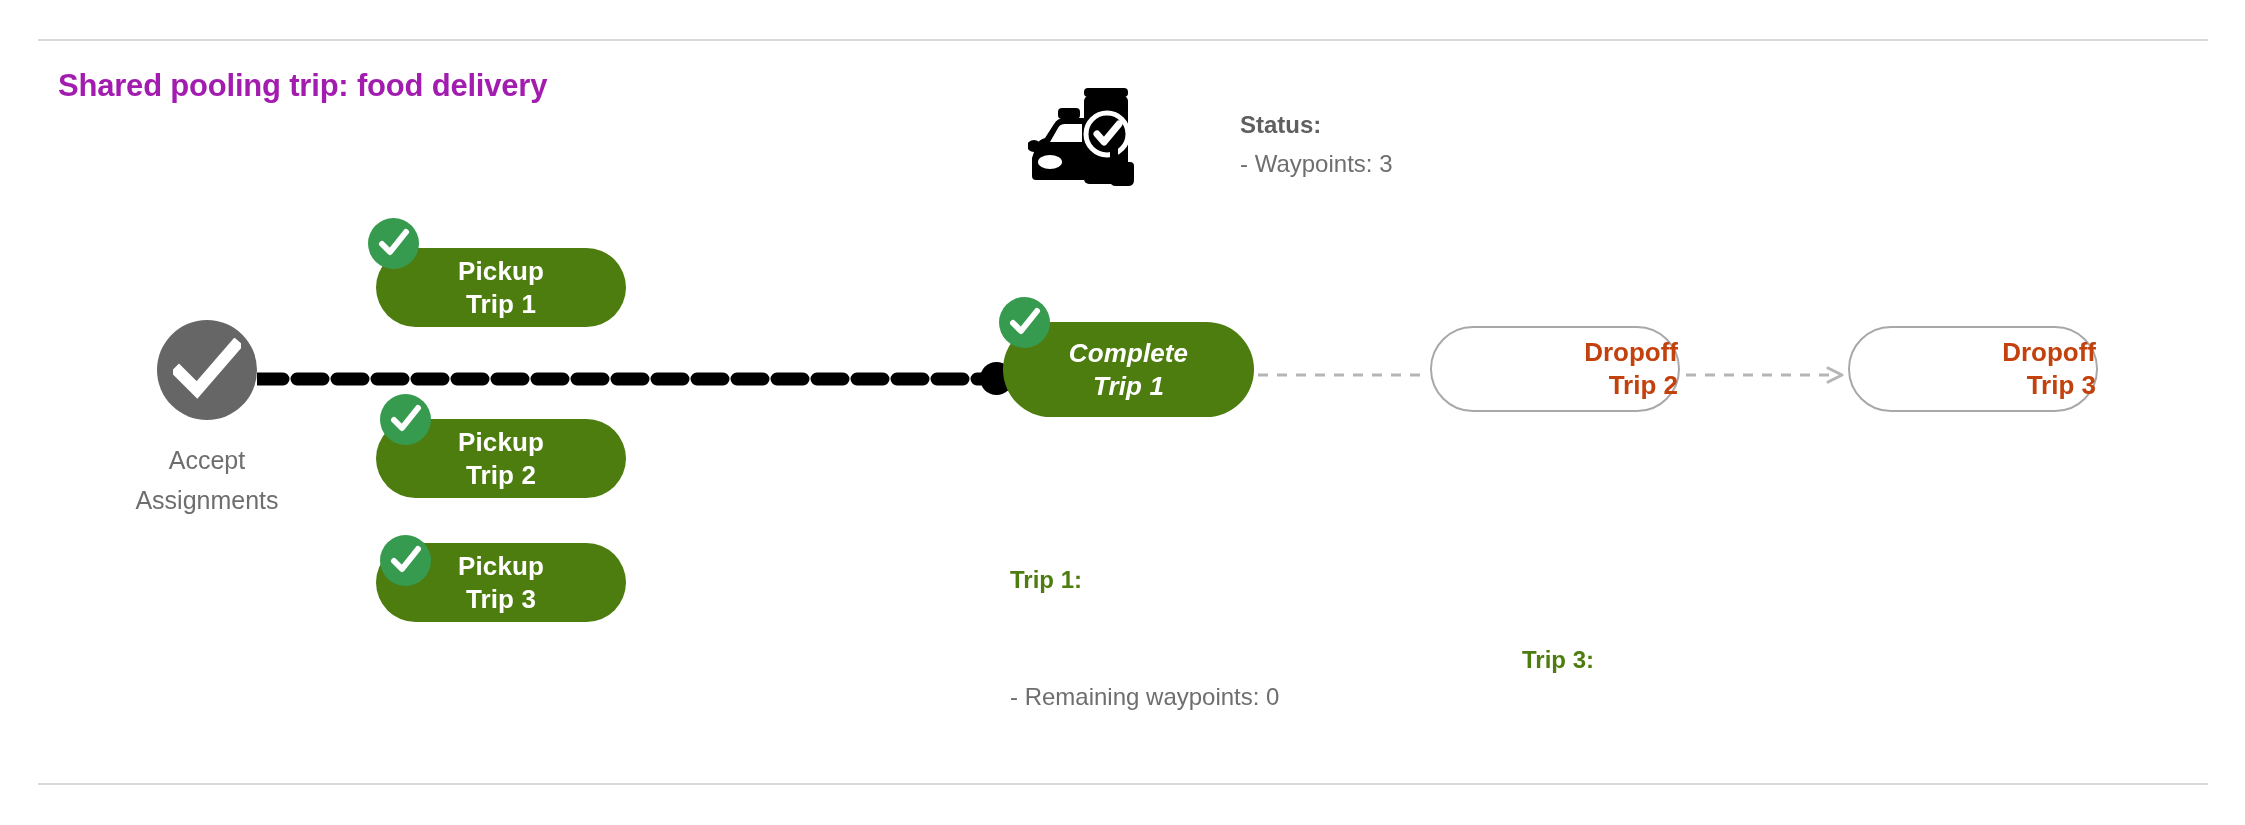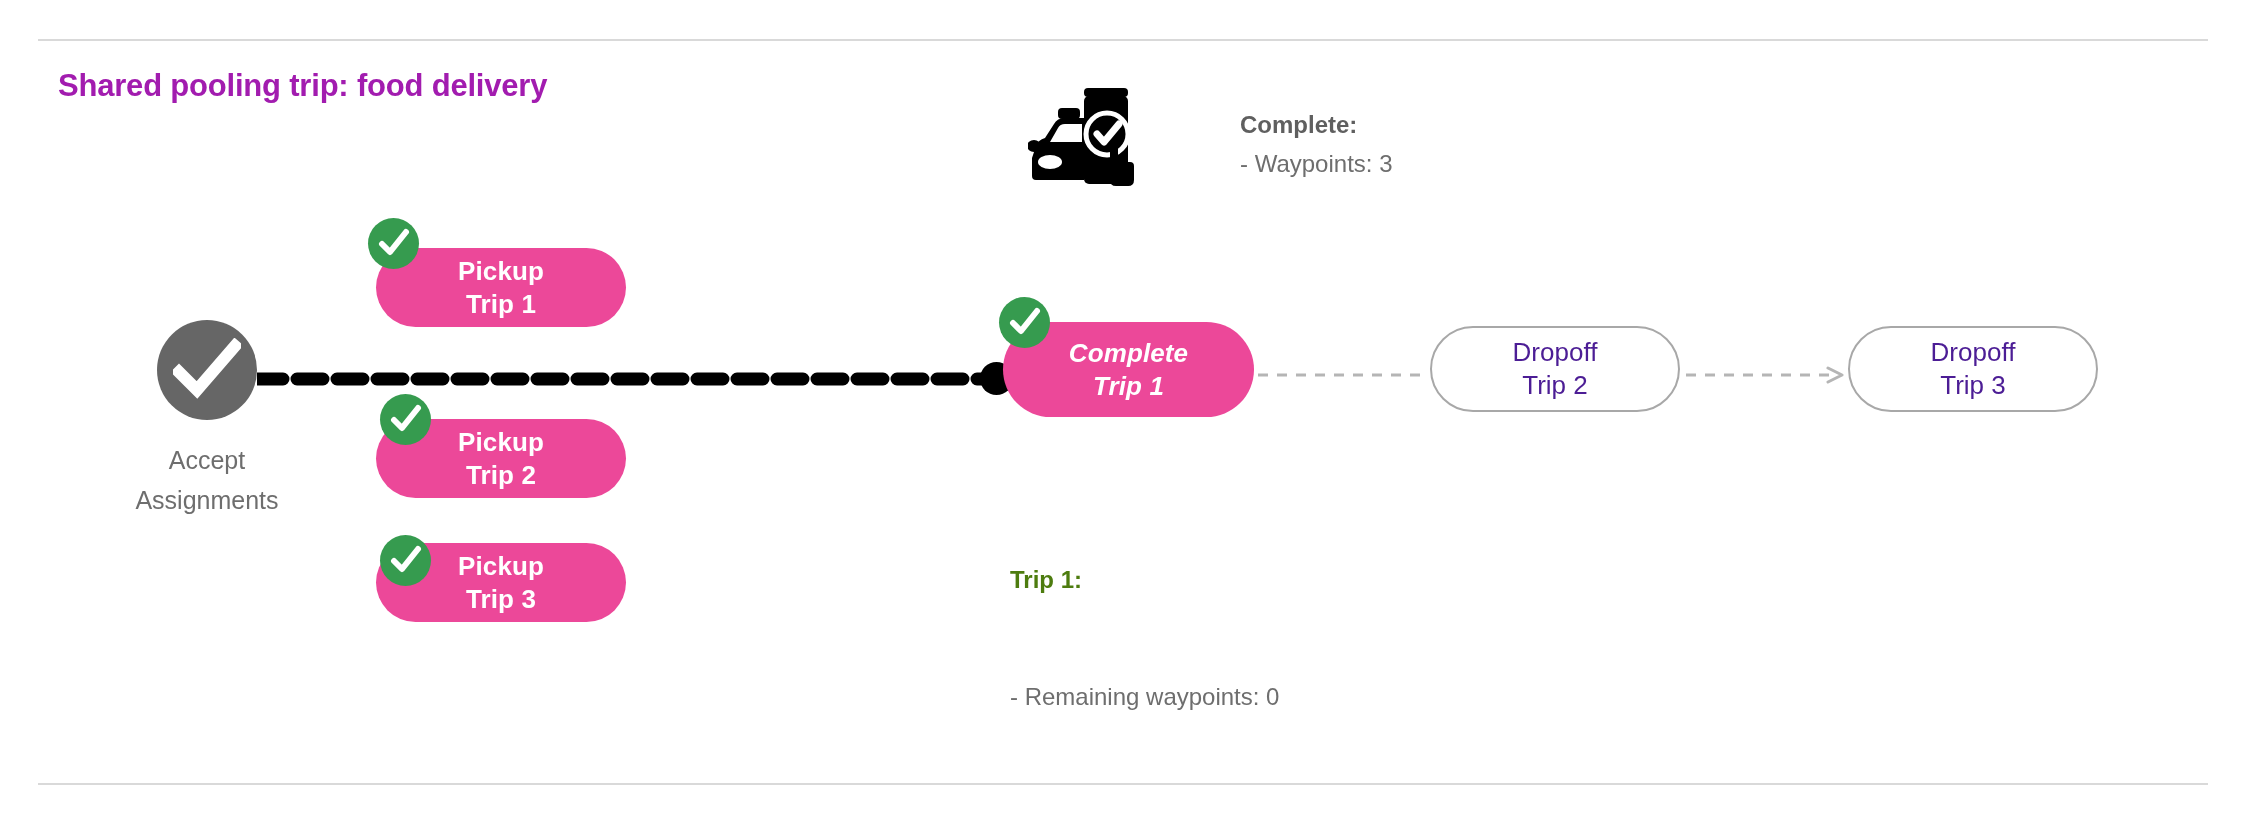--- a/index.html
+++ b/index.html
@@ -119,30 +119,31 @@
     flex-direction: column;
     align-items: center;
     justify-content: center;
     box-sizing: border-box;
     font-size: 26px;
     line-height: 33px;
     text-align: center;
     white-space: nowrap;
   }
   .pill.orange {
-    background: #ec4899;
+    background: #4d7c0f;
     color: #ffffff;
     font-weight: bold;
     letter-spacing: 0.1px;
   }
   .pill.outline {
     background: #ffffff;
     border: 2px solid #a8a8a8;
-    color: #4c1d95;
-    font-weight: normal;
+    color: #c2410c;
+    font-weight: bold;
+    align-items: flex-end;
   }
   .pill .l1, .pill .l2 { display: block; }
 
   #pill-pickup-1 { left: 376px; top: 248px; width: 250px; height: 79px; }
   #pill-pickup-2 { left: 376px; top: 419px; width: 250px; height: 79px; }
   #pill-pickup-3 { left: 376px; top: 543px; width: 250px; height: 79px; }
   #pill-complete-1 { left: 1003px; top: 322px; width: 251px; height: 95px; font-style: italic; }
   #pill-dropoff-2 { left: 1430px; top: 326px; width: 250px; height: 86px; }
   #pill-dropoff-3 { left: 1848px; top: 326px; width: 250px; height: 86px; }
 
@@ -212,21 +213,21 @@
       <circle cx="79" cy="50" r="21" fill="none" stroke="#ffffff" stroke-width="5"></circle>
       <path d="M69 50 L76 58 L91 40" fill="none" stroke="#ffffff" stroke-width="7" stroke-linecap="round" stroke-linejoin="round"></path>
 
       <path d="M82 62 L82 96 Q82 102 88 102 L100 102 Q106 102 106 96 L106 82 Q106 78 102 78 L98 78 L98 88 L96 88 L96 76 Q96 72 92 72 L90 72 L90 62 Q90 58 86 58 Q82 58 82 62 Z" fill="#000000"></path>
       <rect x="96" y="86" width="6" height="16" rx="3" fill="#000000"></rect>
       <rect x="88" y="86" width="6" height="16" rx="3" fill="#000000"></rect>
     </svg>
   </div>
 
   <div id="vehicle-info">
-    <div class="hd">Complete:</div>
+    <div class="hd">Status:</div>
     <div>- Waypoints: 3</div>
   </div>
 
   <div id="start-node">
     <div class="disc">
       <svg viewBox="0 0 68 64" aria-hidden="true">
         <path d="M6 34 L24 52 L62 8" fill="none" stroke="#ffffff" stroke-width="12" stroke-linecap="square" stroke-linejoin="miter"></path>
       </svg>
     </div>
   </div>
@@ -305,16 +306,17 @@
 
   <div class="trip-block" id="trip-col-left">
     <div class="hd">Trip 1:</div>
     <div>- Remaining waypoints: 0</div>
     
     
     
   </div>
 
   <div class="trip-block" id="trip-col-right">
+    <div class="hd">Trip 3:</div>
     
   </div>
 
 </div>
 
 </body></html>

